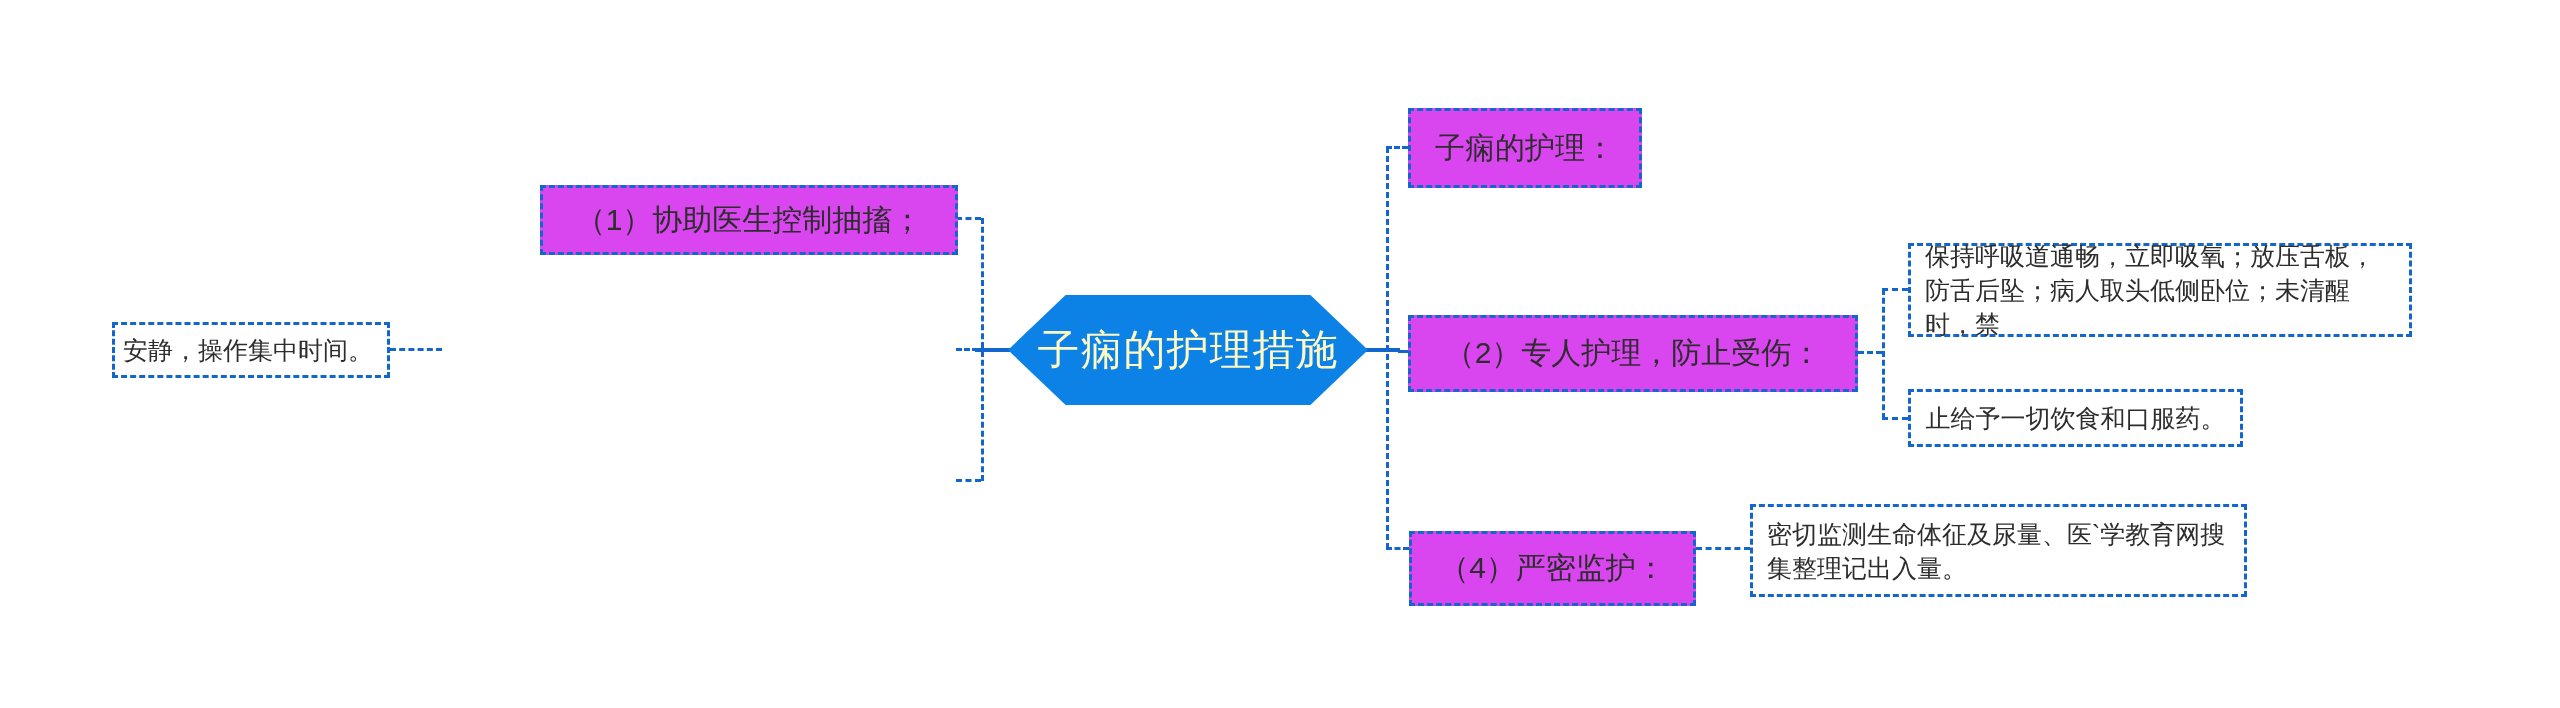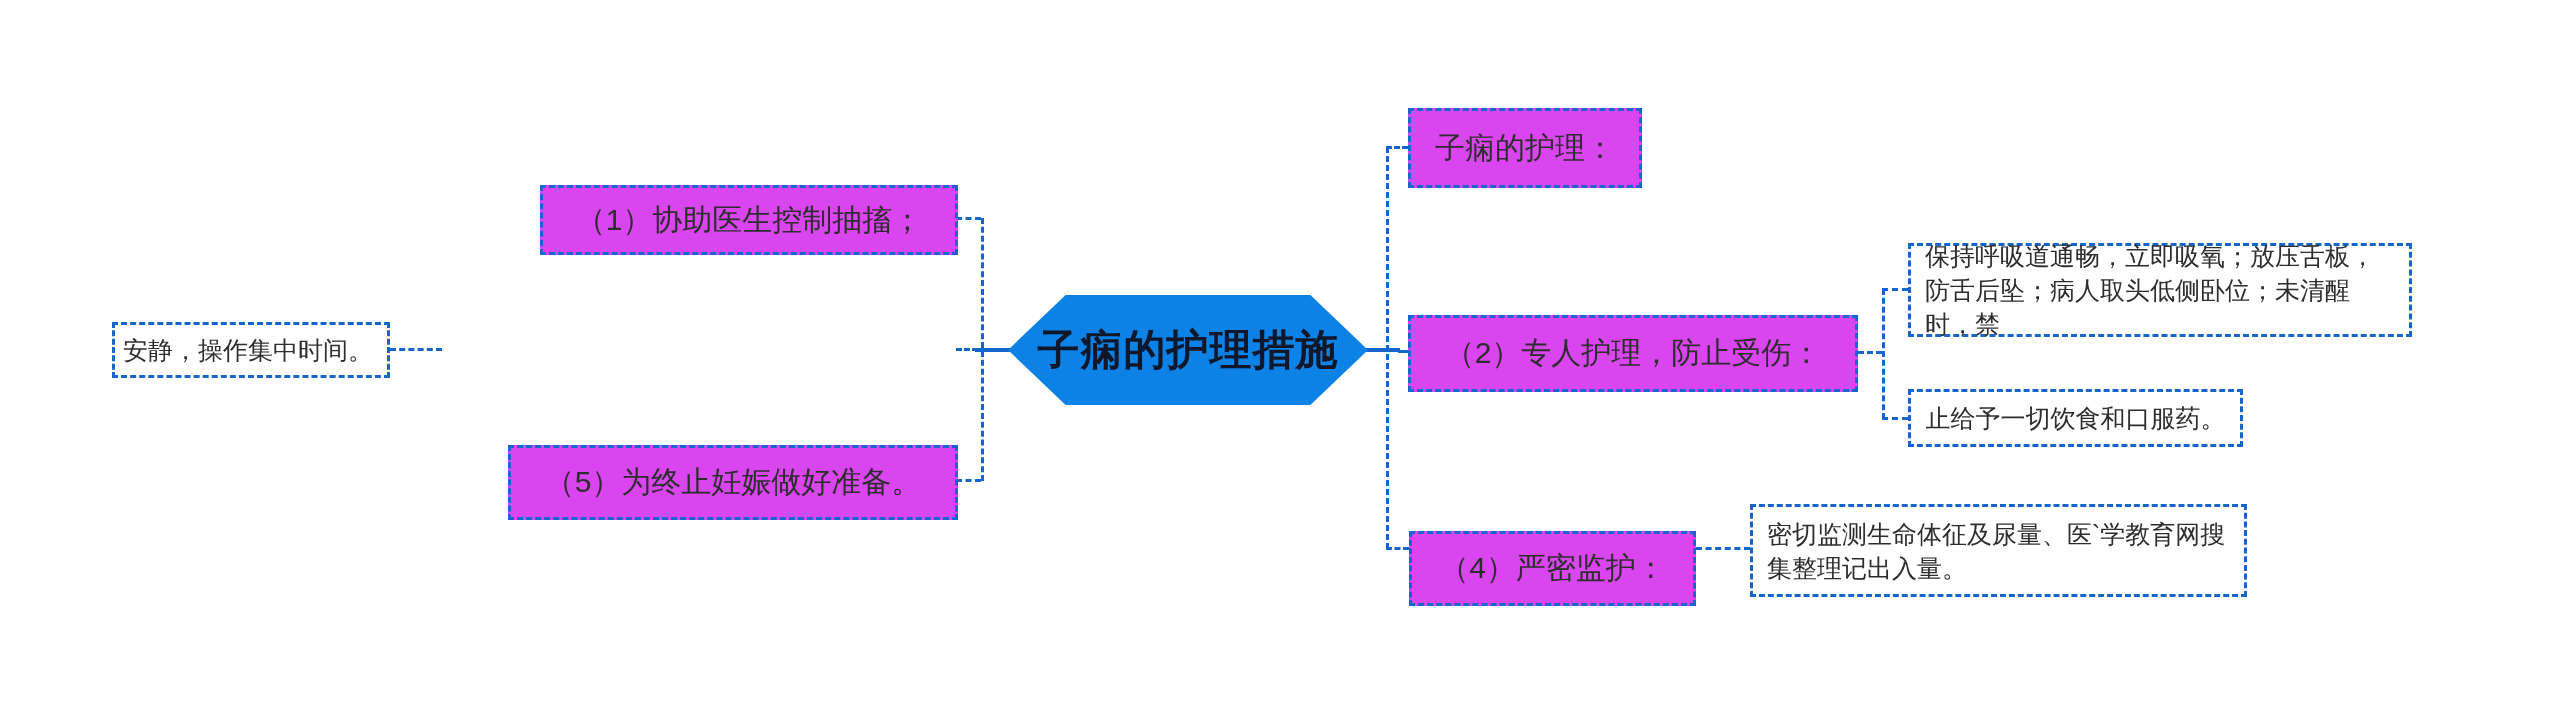--- a/index.html
+++ b/index.html
@@ -25,23 +25,23 @@
     position: absolute;
     left: 1008px; top: 295px;
     width: 360px; height: 110px;
     background: #0d82e6;
     clip-path: polygon(0% 50%, 16% 0%, 84% 0%, 100% 50%, 84% 100%, 16% 100%);
     display: flex;
     align-items: center;
     justify-content: center;
   }
   .root-node .root-label {
-    color: #0f172a;
+    color: #fef9c3;
     font-size: 42px;
-    font-weight: 700;
+    font-weight: 400;
     letter-spacing: 1px;
     white-space: nowrap;
   }
   
   .branch-node {
     position: absolute;
     box-sizing: border-box;
     background: #d946ef;
     border: 3px dashed #1366cb;
     display: flex;
@@ -106,23 +106,20 @@
 
   <div class="root-node">
     <span class="root-label">子痫的护理措施</span>
   </div>
 
   <div class="branch-node" style="left:540px; top:185px; width:418px; height:70px;">
     <span>（1）协助医生控制抽搐；</span>
   </div>
 
 
-  <div class="branch-node" style="left:508px; top:445px; width:450px; height:75px;">
-    <span>（5）为终止妊娠做好准备。</span>
-  </div>
 
   <div class="leaf-node center" style="left:112px; top:322px; width:278px; height:56px;justify-content:flex-end;">
     <span>安静，操作集中时间。</span>
   </div>
 
   <div class="branch-node" style="left:1408px; top:108px; width:234px; height:80px;">
     <span>子痫的护理：</span>
   </div>
 
   <div class="branch-node" style="left:1408px; top:315px; width:450px; height:77px;">

